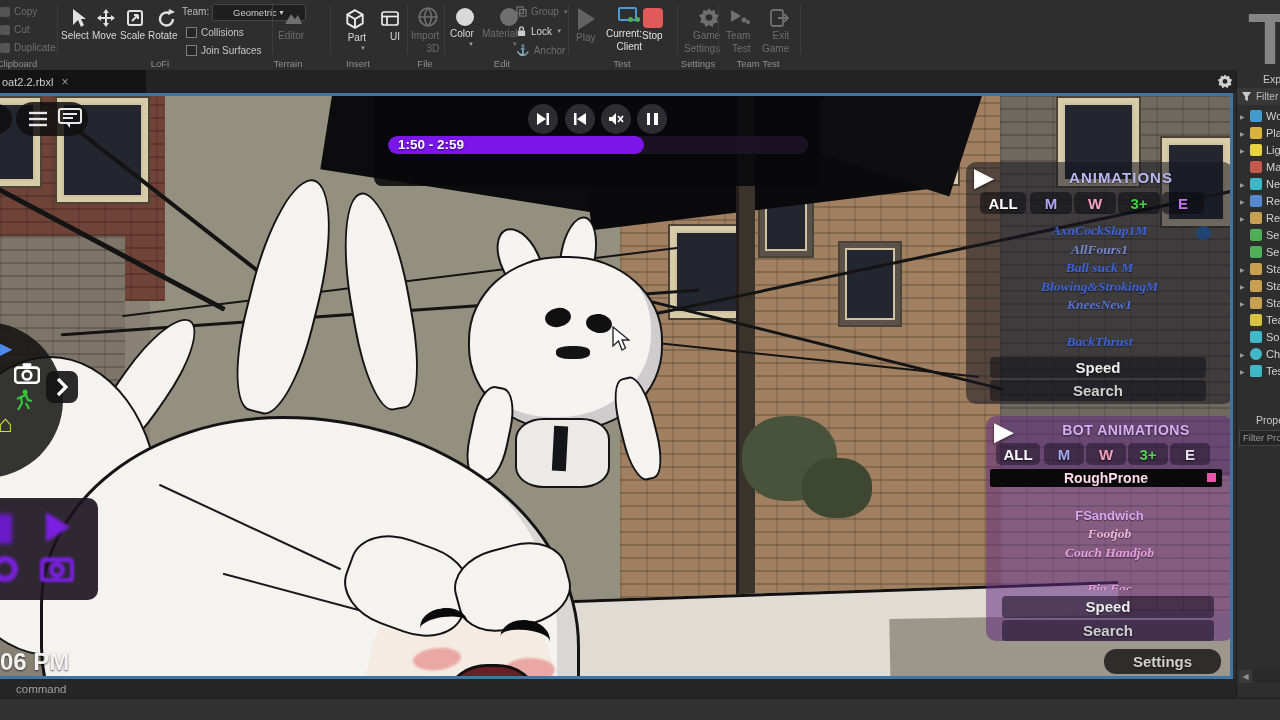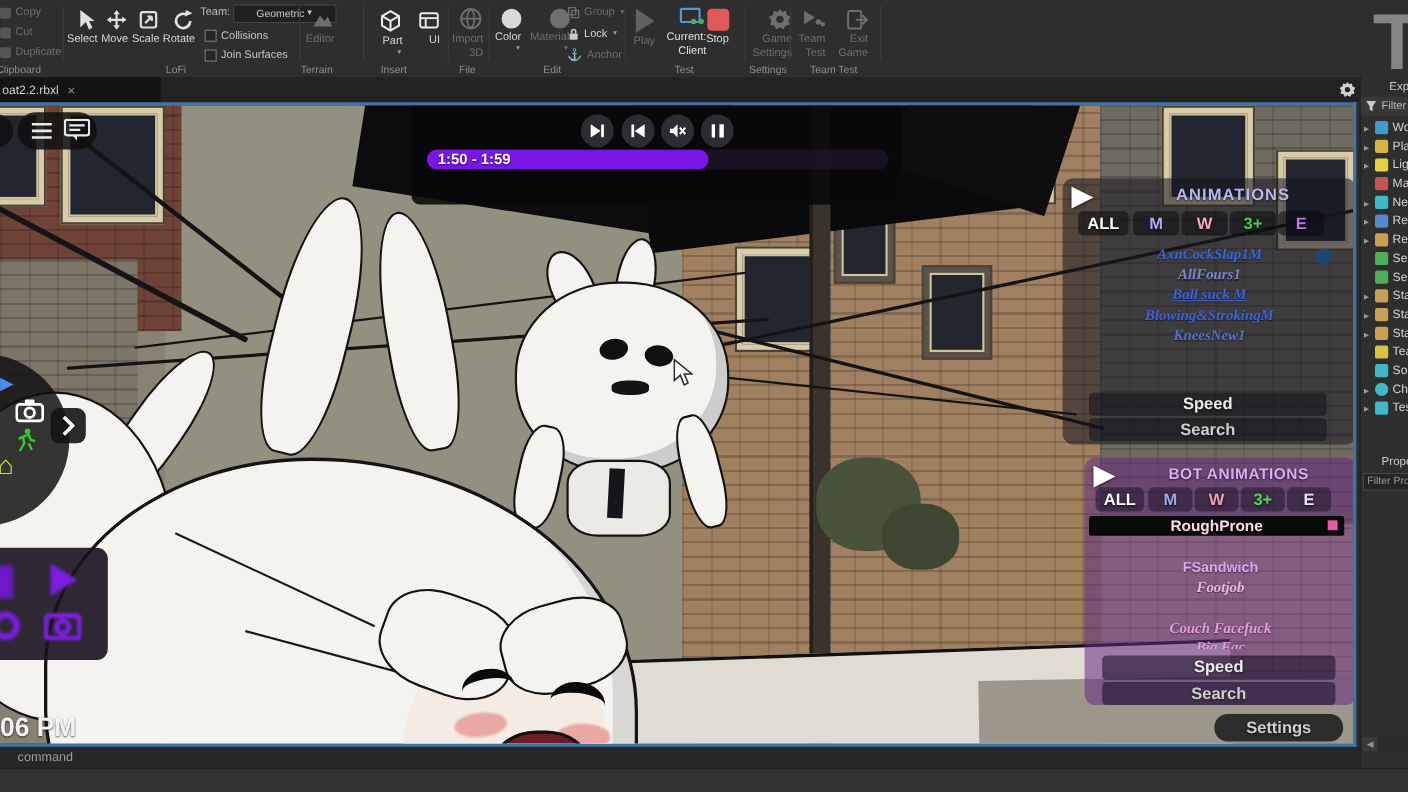--- a/index.html
+++ b/index.html
@@ -353,56 +353,57 @@
           <line x1="10" y1="4" x2="15" y2="10" stroke="#fff" stroke-width="1.8"></line>
           <line x1="15" y1="4" x2="10" y2="10" stroke="#fff" stroke-width="1.8"></line>
         </svg>
     </div>
     <div class="mbtn" style="left:263px">
       <span style="display:inline-block;width:3.5px;height:12px;background:#fff;margin-right:4px"></span>
         <span style="display:inline-block;width:3.5px;height:12px;background:#fff"></span>
     </div>
     <div id="mprog">
       <div id="mprog-fill" style="background: rgb(123, 22, 232); width: 61%;"></div>
-      <div id="mprog-label" class="game-bold">1:50 - 1:59</div>
+      <div id="mprog-label" class="game-bold">1:50 - 2:59</div>
     </div>
   </div>
 
   <div class="panel" style="left:966px;top:66px;width:267px;height:242px;background:rgba(22,22,32,.55)">
     <div class="playtri" style="left:8px;top:2px">▶</div>
     <div class="abs game-bold" style="left:50px;top:7px;width:210px;text-align:center;font-size:15px;letter-spacing:1px;color:#b9b6f2">ANIMATIONS</div>
     <div class="ptab" style="left: 14px; top: 30px; width: 46px; color: rgb(255, 255, 255);">ALL</div>
     <div class="ptab" style="left: 64px; top: 30px; width: 42px; color: rgb(179, 166, 247);">M</div>
     <div class="ptab" style="left: 108px; top: 30px; width: 42px; color: rgb(247, 166, 195);">W</div>
     <div class="ptab" style="left: 152px; top: 30px; width: 42px; color: rgb(63, 210, 63);">3+</div>
     <div class="ptab" style="left: 196px; top: 30px; width: 42px; color: rgb(193, 118, 238);">E</div>
     <div class="anim-item" style="top: 61px; color: rgb(61, 99, 217);">AxnCockSlap1M</div>
     <div class="anim-item" style="top: 80px; color: rgb(119, 135, 204);">AllFours1</div>
-    <div class="anim-item" style="top: 98px; color: rgb(61, 99, 217); text-decoration: underline;">Ball suck M</div>
+    <div class="anim-item" style="top: 98px; color: rgb(61, 99, 217);">Ball suck M</div>
     <div class="anim-item" style="top: 117px; color: rgb(61, 99, 217); font-family: Liberation Serif, serif;">Blowing&amp;StrokingM</div>
     <div class="anim-item" style="top: 135px; color: rgb(85, 113, 207);">KneesNew1</div>
+    <div class="anim-item" style="top: 172px; color: rgb(61, 99, 217);">BackThrust</div>
     <div class="pbtn" style="left:24px;top:195px;width:216px;height:21px">Speed</div>
     <div class="pbtn" style="left:24px;top:218px;width:216px;height:21px;color:#cfcfcf">Search</div>
   </div>
 
   <div class="panel" style="left:986px;top:320px;width:247px;height:225px;background:rgba(98,44,128,.55)">
     <div class="playtri" style="left:8px;top:2px">▶</div>
     <div class="abs game-bold" style="left:40px;top:6px;width:200px;text-align:center;font-size:14px;letter-spacing:.5px;color:#d9aef5">BOT ANIMATIONS</div>
     <div class="ptab" style="left: 10px; top: 27px; width: 44px; background: rgba(25, 15, 35, 0.5); color: rgb(255, 255, 255);">ALL</div>
     <div class="ptab" style="left: 58px; top: 27px; width: 40px; background: rgba(25, 15, 35, 0.5); color: rgb(159, 168, 232);">M</div>
     <div class="ptab" style="left: 100px; top: 27px; width: 40px; background: rgba(25, 15, 35, 0.5); color: rgb(242, 160, 184);">W</div>
     <div class="ptab" style="left: 142px; top: 27px; width: 40px; background: rgba(25, 15, 35, 0.5); color: rgb(82, 212, 82);">3+</div>
     <div class="ptab" style="left: 184px; top: 27px; width: 40px; background: rgba(25, 15, 35, 0.5); color: rgb(232, 226, 242);">E</div>
     <div class="abs" style="left: 4px; top: 53px; width: 232px; height: 18px; border-radius: 2px; background: rgb(10, 10, 10);">
       <div class="anim-item bot-item-sans game-bold" style="top: 1px; font-size: 14px; color: rgb(255, 217, 236);">RoughProne</div>
       <span class="abs" style="right: 6px; top: 4px; width: 9px; height: 9px; background: rgb(232, 88, 168);"></span>
     </div>
     <div class="anim-item bot-item-sans game-bold" style="top: 92px; color: rgb(217, 168, 240);">FSandwich</div>
     <div class="anim-item" style="top: 110px; color: rgb(240, 184, 220);">Footjob</div>
-    <div class="anim-item" style="top: 147px; color: rgb(232, 159, 224);">Couch Facefuck</div>
+    <div class="anim-item" style="top: 129px; color: rgb(232, 159, 224);">Couch Handjob</div>
     <div class="anim-item" style="top: 165px; height: 9px; overflow: hidden; color: rgb(232, 159, 224);">Big Fac</div>
     <div class="pbtn" style="left:16px;top:180px;width:212px;height:22px;background:rgba(30,20,42,.6)">Speed</div>
     <div class="pbtn" style="left:16px;top:204px;width:212px;height:21px;background:rgba(30,20,42,.6);color:#cfcfcf">Search</div>
   </div>
 
   <div class="abs game-bold" style="left:1104px;top:553px;width:117px;height:25px;border-radius:12px;background:rgba(22,22,22,.82);color:#d0d0d0;font-size:15px;text-align:center;line-height:25px">Settings</div>
 
   <div class="abs" style="left:-18px;top:8px;width:30px;height:30px;border-radius:50%;background:rgba(15,15,15,.85)"></div>
   <div class="abs" style="left:16px;top:6px;width:72px;height:34px;border-radius:17px;background:rgba(15,15,15,.85)">
     <svg class="abs" style="left:12px;top:8px" width="20" height="18" viewBox="0 0 20 18">

